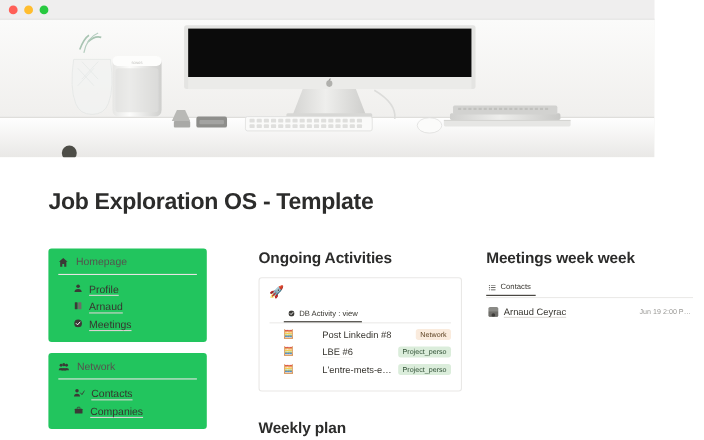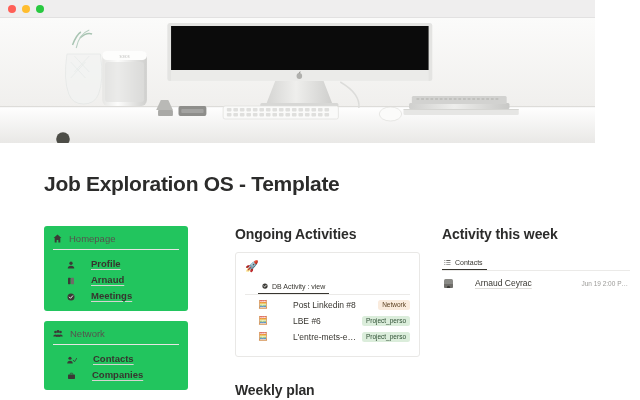--- a/index.html
+++ b/index.html
@@ -73,23 +73,22 @@
   .nav-head {
     display: flex; align-items: center; gap: 7px;
     padding-bottom: 5px;
     border-bottom: 1px solid #e6e5e3;
     margin-bottom: 5px;
   }
   .nav-head-label {
     font-size: 9.5px; color: #55534e; font-weight: 400;
   }
   .nav-item {
-    display: flex; align-items: flex-end; gap: 16px;
+    display: flex; align-items: flex-start; gap: 6px;
     padding: 2.5px 0 2.5px 14px;
-    font-weight: bold;
   }
   .nav-item-label {
     font-size: 9.5px; color: #37352f;
     text-decoration: underline;
     text-decoration-color: #d6d4d0;
     text-underline-offset: 2px;
   }
   .ico { display: inline-flex; flex: none; }
   .ico svg { display: block; }
 
@@ -147,21 +146,21 @@
   .meet-tab {
     display: inline-flex; align-items: center; gap: 4px;
     padding: 0 4px 3px 2px;
     border-bottom: 1.5px solid #37352f;
   }
   .meet-tab-label { font-size: 7px; color: #37352f; }
   .meet-divider { border-bottom: 1px solid #ebeae8; margin-bottom: 3px; }
   .meet-row {
     display: flex; align-items: center;
     padding: 4px 2px 4px 2px;
-    gap: 22px;
+    gap: 5px;
   }
   .avatar-thumb {
     width: 9px; height: 9px; border-radius: 1.5px;
     flex: none; overflow: hidden;
     background: #8a8a86;
   }
   .meet-name {
     font-size: 8.5px; color: #37352f; flex: 1;
     text-decoration: underline;
     text-decoration-color: #dedcd8;
@@ -424,21 +423,21 @@
             <span class="act-name">L'entre-mets-eur : build the …</span>
             <span class="tag tag-green">Project_perso</span>
           </div>
         </div>
 
         <div class="section-title weekly">Weekly plan</div>
       </div>
 
       <div class="col-right">
 
-        <div class="section-title">Activity this week</div>
+        <div class="section-title">Meetings week week</div>
 
         <div class="meet-tab">
           <span class="ico">
             <svg width="7" height="7" viewBox="0 0 16 16">
               <circle cx="2" cy="3.5" r="1.1" fill="#3b3a36"></circle>
                 <rect x="5" y="2.8" width="10" height="1.5" rx="0.7" fill="#3b3a36"></rect>
               <circle cx="2" cy="8" r="1.1" fill="#3b3a36"></circle>
                 <rect x="5" y="7.3" width="10" height="1.5" rx="0.7" fill="#3b3a36"></rect>
               <circle cx="2" cy="12.5" r="1.1" fill="#3b3a36"></circle>
                 <rect x="5" y="11.8" width="10" height="1.5" rx="0.7" fill="#3b3a36"></rect>

